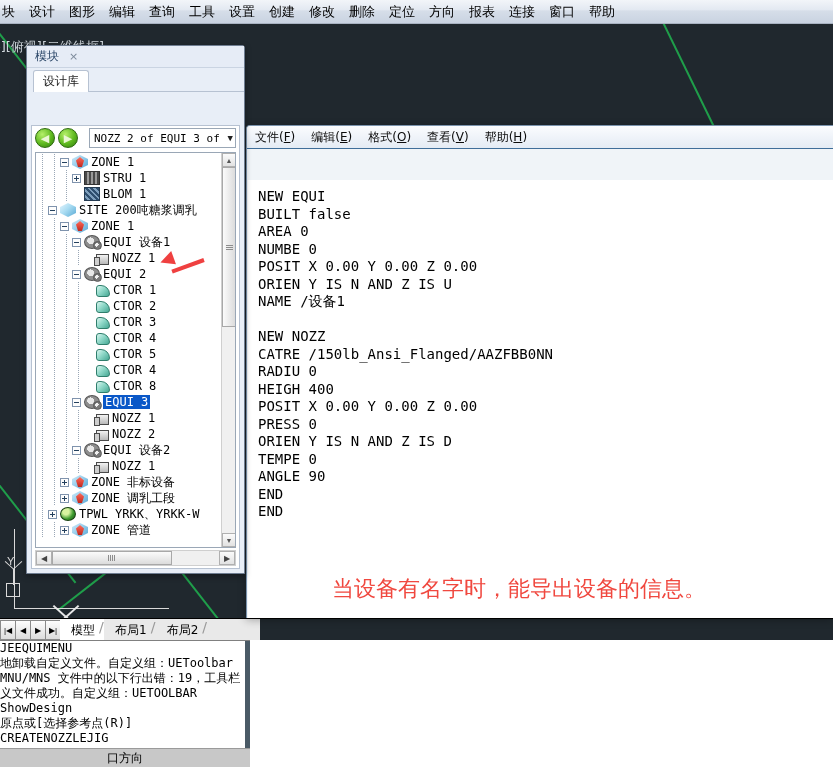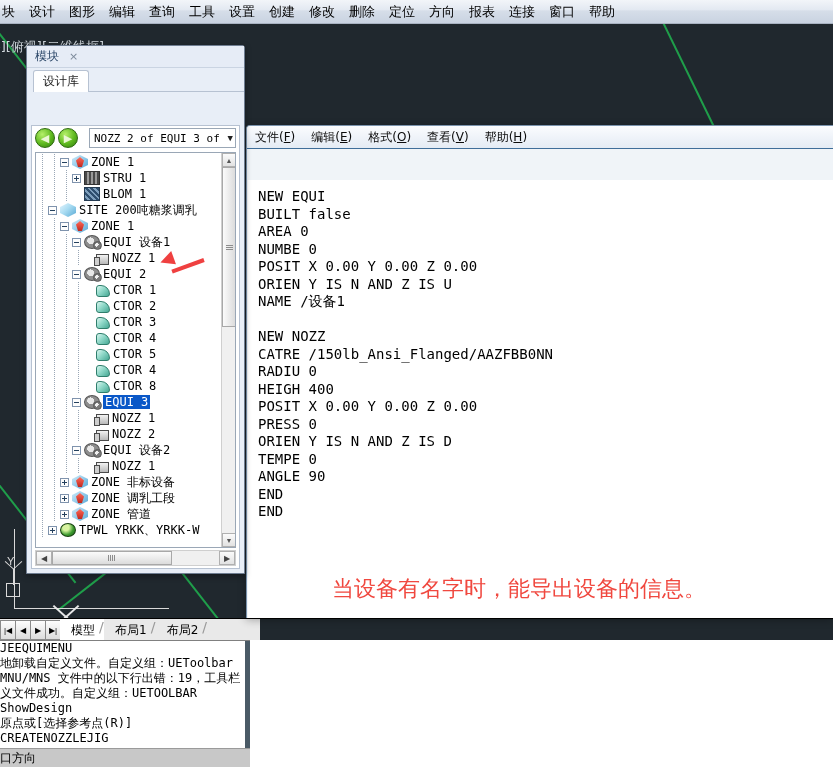--- a/index.html
+++ b/index.html
@@ -110,21 +110,21 @@
     overflow: hidden;
   }
   .cmdline {
     font-family: "DejaVu Sans Mono","Liberation Mono", monospace;
     font-size: 12px; color: #000; line-height: 15px;
     white-space: nowrap;
     padding-left: 0px;
   }
   #cmdprompt {
     position: absolute; left: 0; top: 748px; width: 250px; height: 19px;
-    background: #c8c8c8; border-top: 1px solid #9a9a9a;
+    background: #c8c8c8; border-top: 1px solid #9a9a9a; text-align: center;
   }
   #cmdprompt .cmdline { line-height: 18px; }
   #cmdbottom {
     position: absolute; left: 0; top: 767px; width: 250px; height: 8px;
     background: #ffffff;
   }
   #cmd-right-fill {
     position: absolute; left: 250px; top: 640px; width: 583px; height: 135px;
     background: #ffffff;
   }
@@ -719,32 +719,32 @@
           <div class="trow">
             <div class="guide" style="left: 6px;"></div>
             <div class="guide" style="left: 18px;"></div>
             <div style="width: 24px; flex: 0 0 auto;"></div>
             <div class="tbox plus"></div>
             <div class="ticon ic-zone"></div>
             <span class="tlabel">ZONE 调乳工段</span>
           </div>
           <div class="trow">
             <div class="guide" style="left: 6px;"></div>
+            <div style="width: 12px; flex: 0 0 auto;"></div>
+            <div class="tbox plus"></div>
+            <div class="ticon ic-tpwl"></div>
+            <span class="tlabel">TPWL YRKK、YRKK-W</span>
+          </div>
+          <div class="trow">
+            <div class="guide" style="left: 6px;"></div>
             <div class="guide" style="left: 18px;"></div>
             <div style="width: 24px; flex: 0 0 auto;"></div>
             <div class="tbox plus"></div>
             <div class="ticon ic-zone"></div>
             <span class="tlabel">ZONE 管道</span>
-          </div>
-          <div class="trow">
-            <div class="guide" style="left: 6px;"></div>
-            <div style="width: 12px; flex: 0 0 auto;"></div>
-            <div class="tbox plus"></div>
-            <div class="ticon ic-tpwl"></div>
-            <span class="tlabel">TPWL YRKK、YRKK-W</span>
           </div>
         </div>
       <div id="treevscroll">
         <div class="sbtn">▲</div>
         <div id="treethumb">
           <div class="grip"></div>
         </div>
         <div class="sbtn" style="position:absolute; bottom:0; left:0;">▼</div>
       </div>
     </div>

